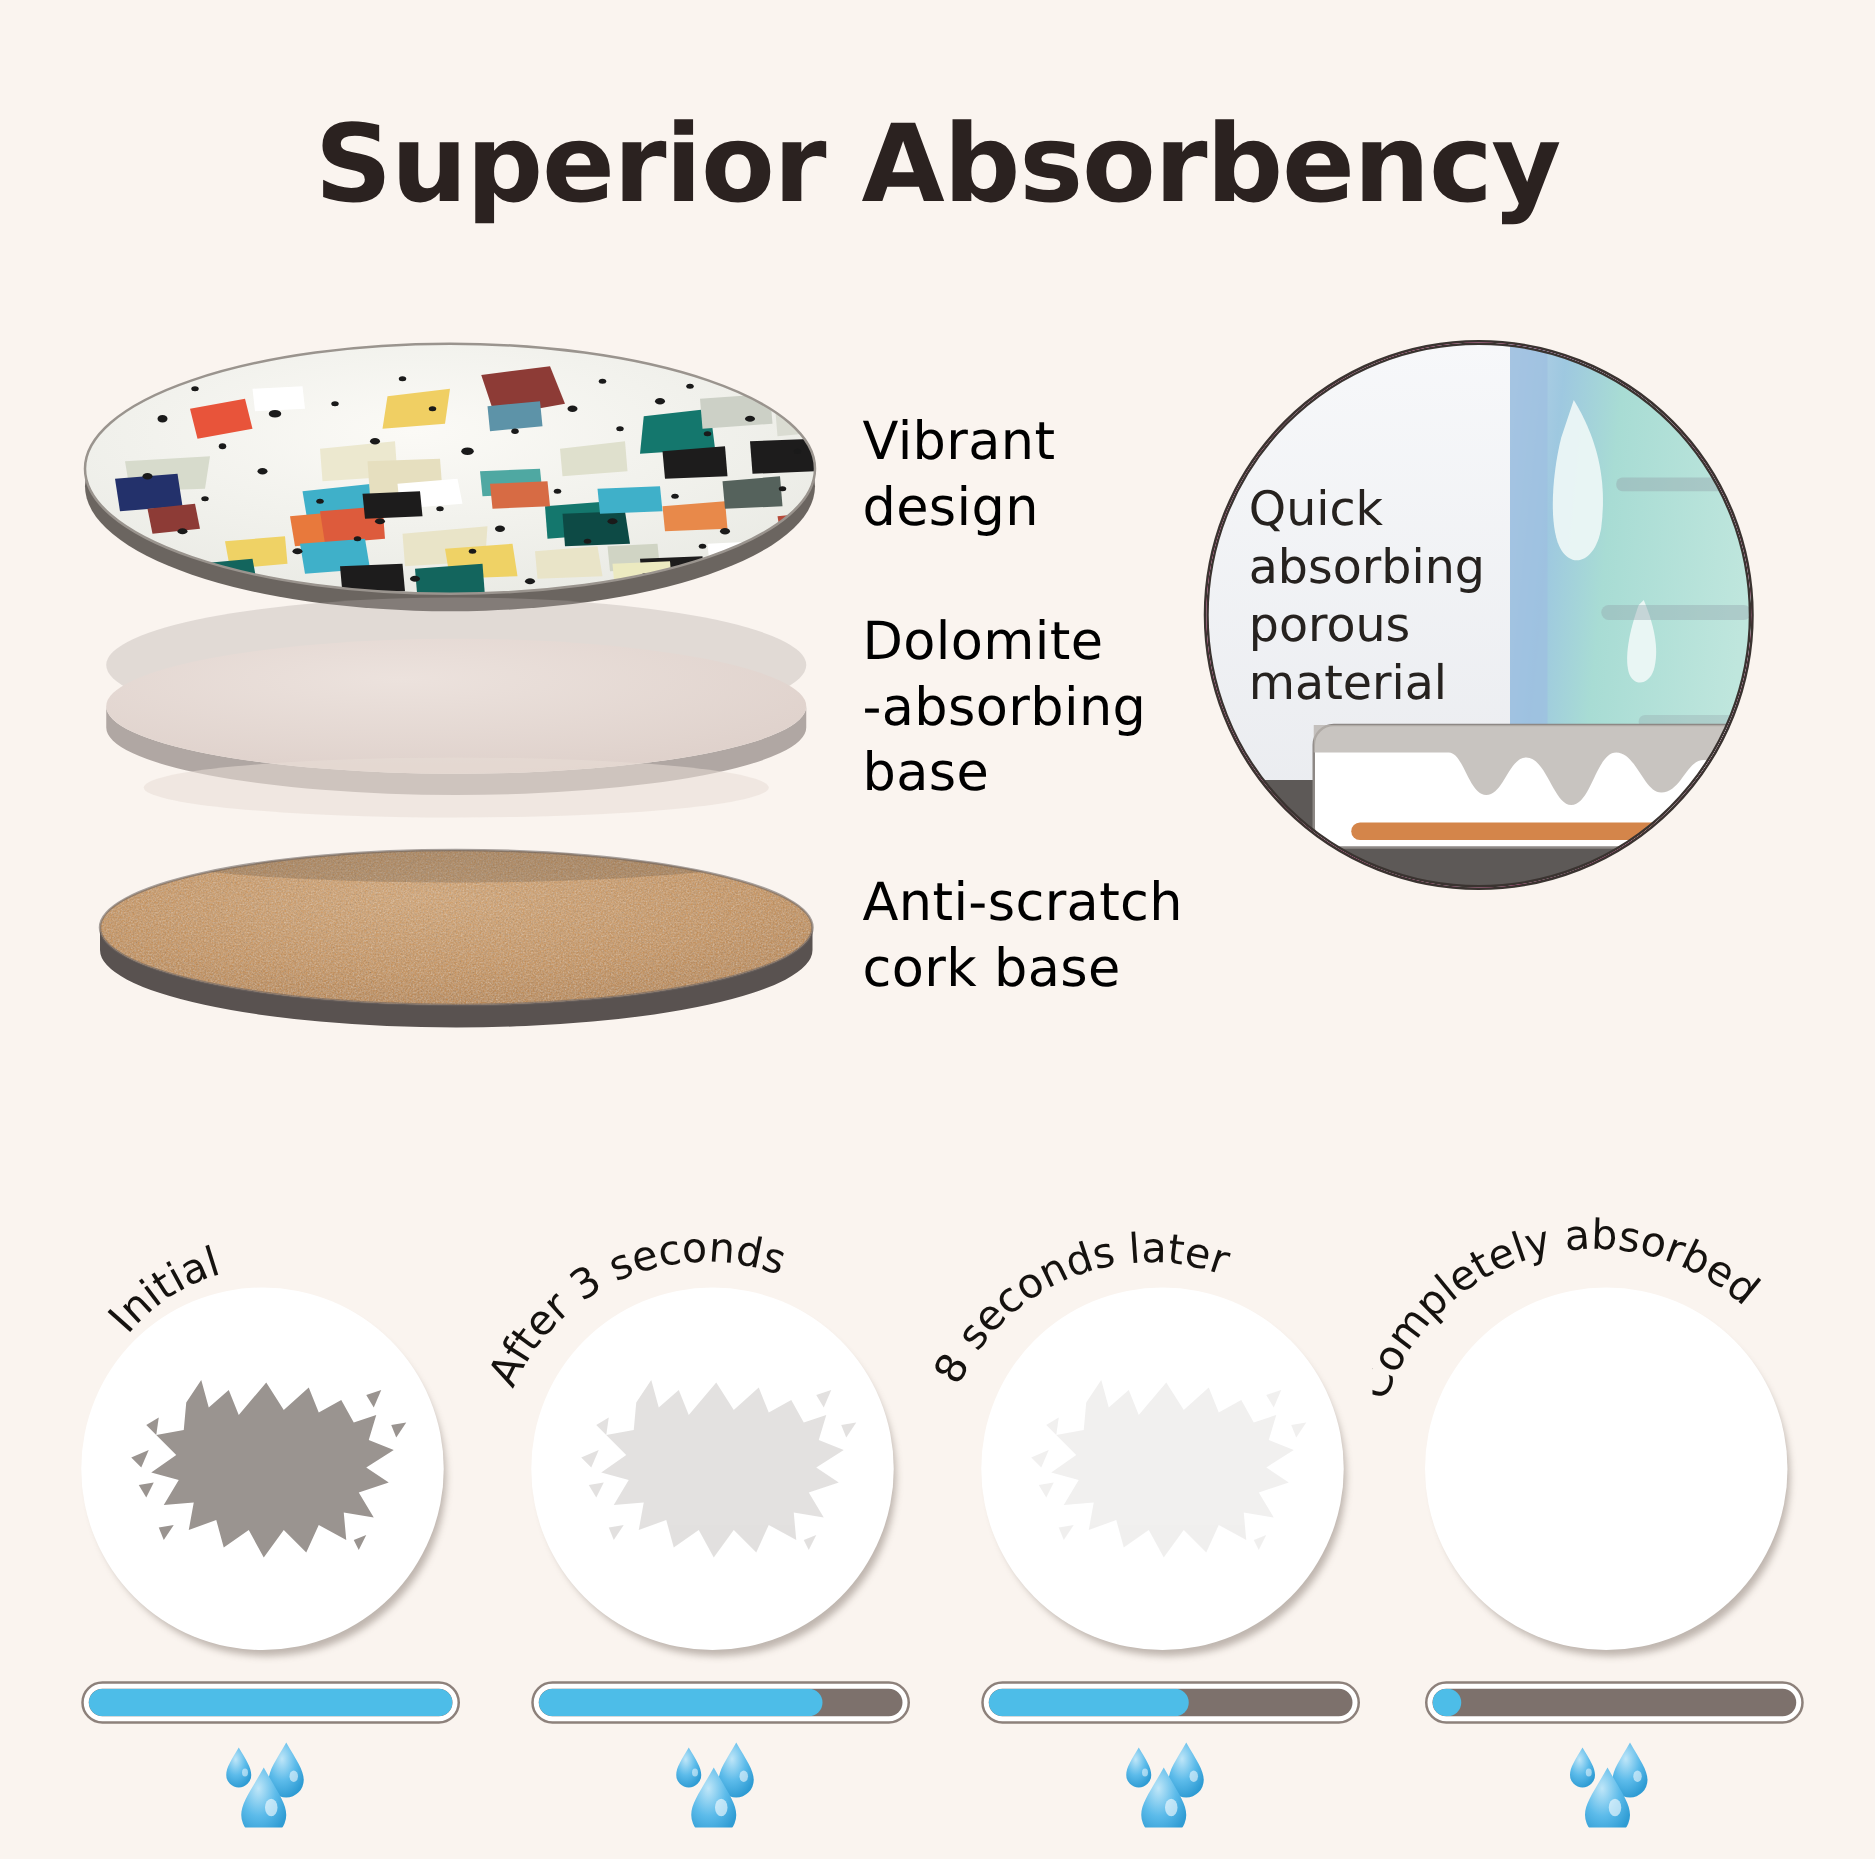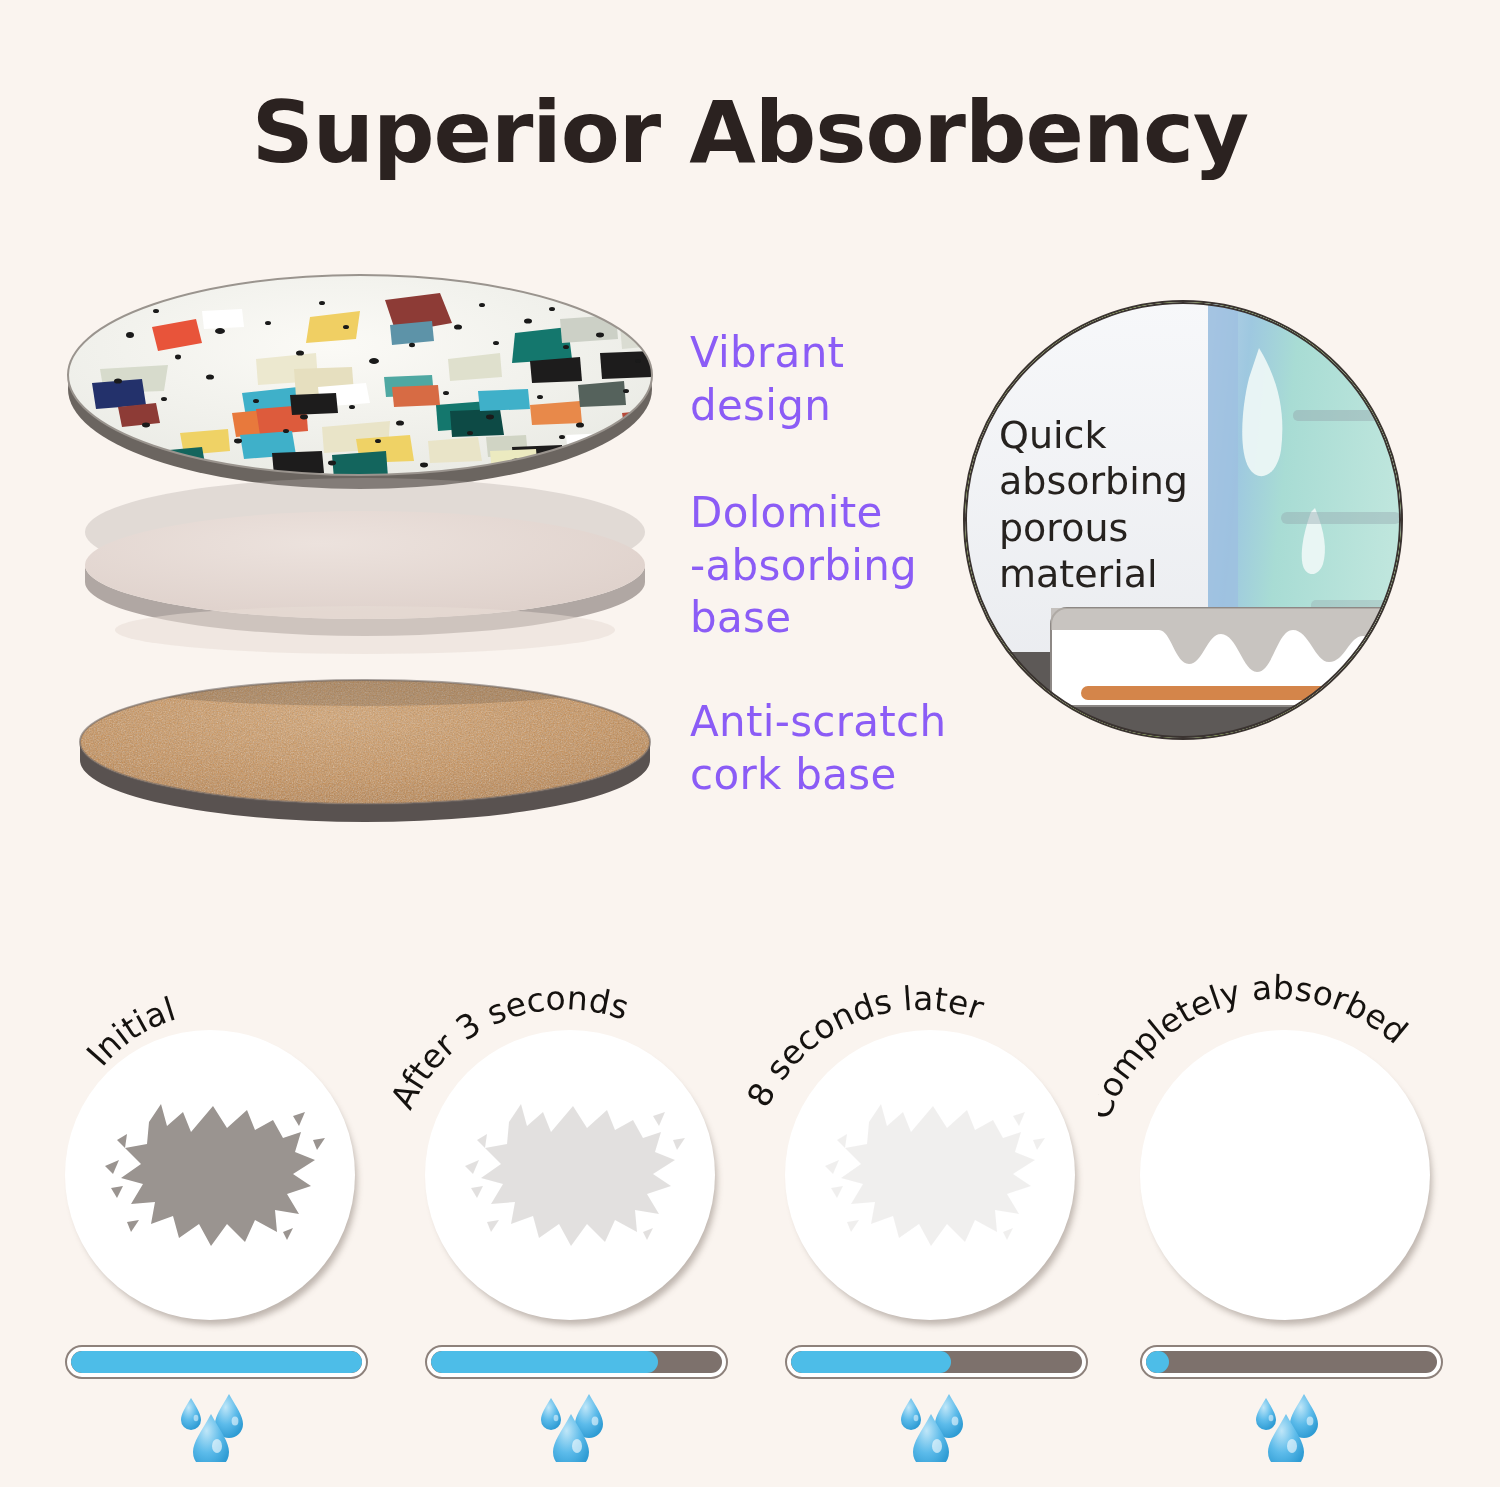--- a/index.html
+++ b/index.html
@@ -24,39 +24,39 @@
   }
 
   
   .stack{position:absolute;left:60px;top:265px;width:620px;height:600px;}
   .disc{position:absolute;left:0;}
   .disc svg{display:block;}
 
   
   .feature{
     position:absolute;
-    color:#8b5cf6;
+    color:#000000;
     font-size:42px;
     line-height:1.25;
     font-family:"DejaVu Sans", sans-serif;
     letter-spacing:0.3px;
     white-space:pre-line;
   }
   #feat0{left:690px;top:327px;}
   #feat1{left:690px;top:487px;}
   #feat2{left:690px;top:696px;}
 
   
   .inset{
-    position:absolute;left:963px;top:300px;
+    position:absolute;left:963px;top:272px;
     width:440px;height:440px;border-radius:50%;
     overflow:hidden;
     border:2px solid #3a3330;
     box-sizing:border-box;
-    background:#bef264;
+    background:#ec4899;
   }
   .inset-text{
     position:absolute;left:34px;top:110px;
     font-size:38px;line-height:1.22;
     color:#26221f;
     font-family:"DejaVu Sans", sans-serif;
     white-space:pre-line;
     z-index:6;
   }
 

